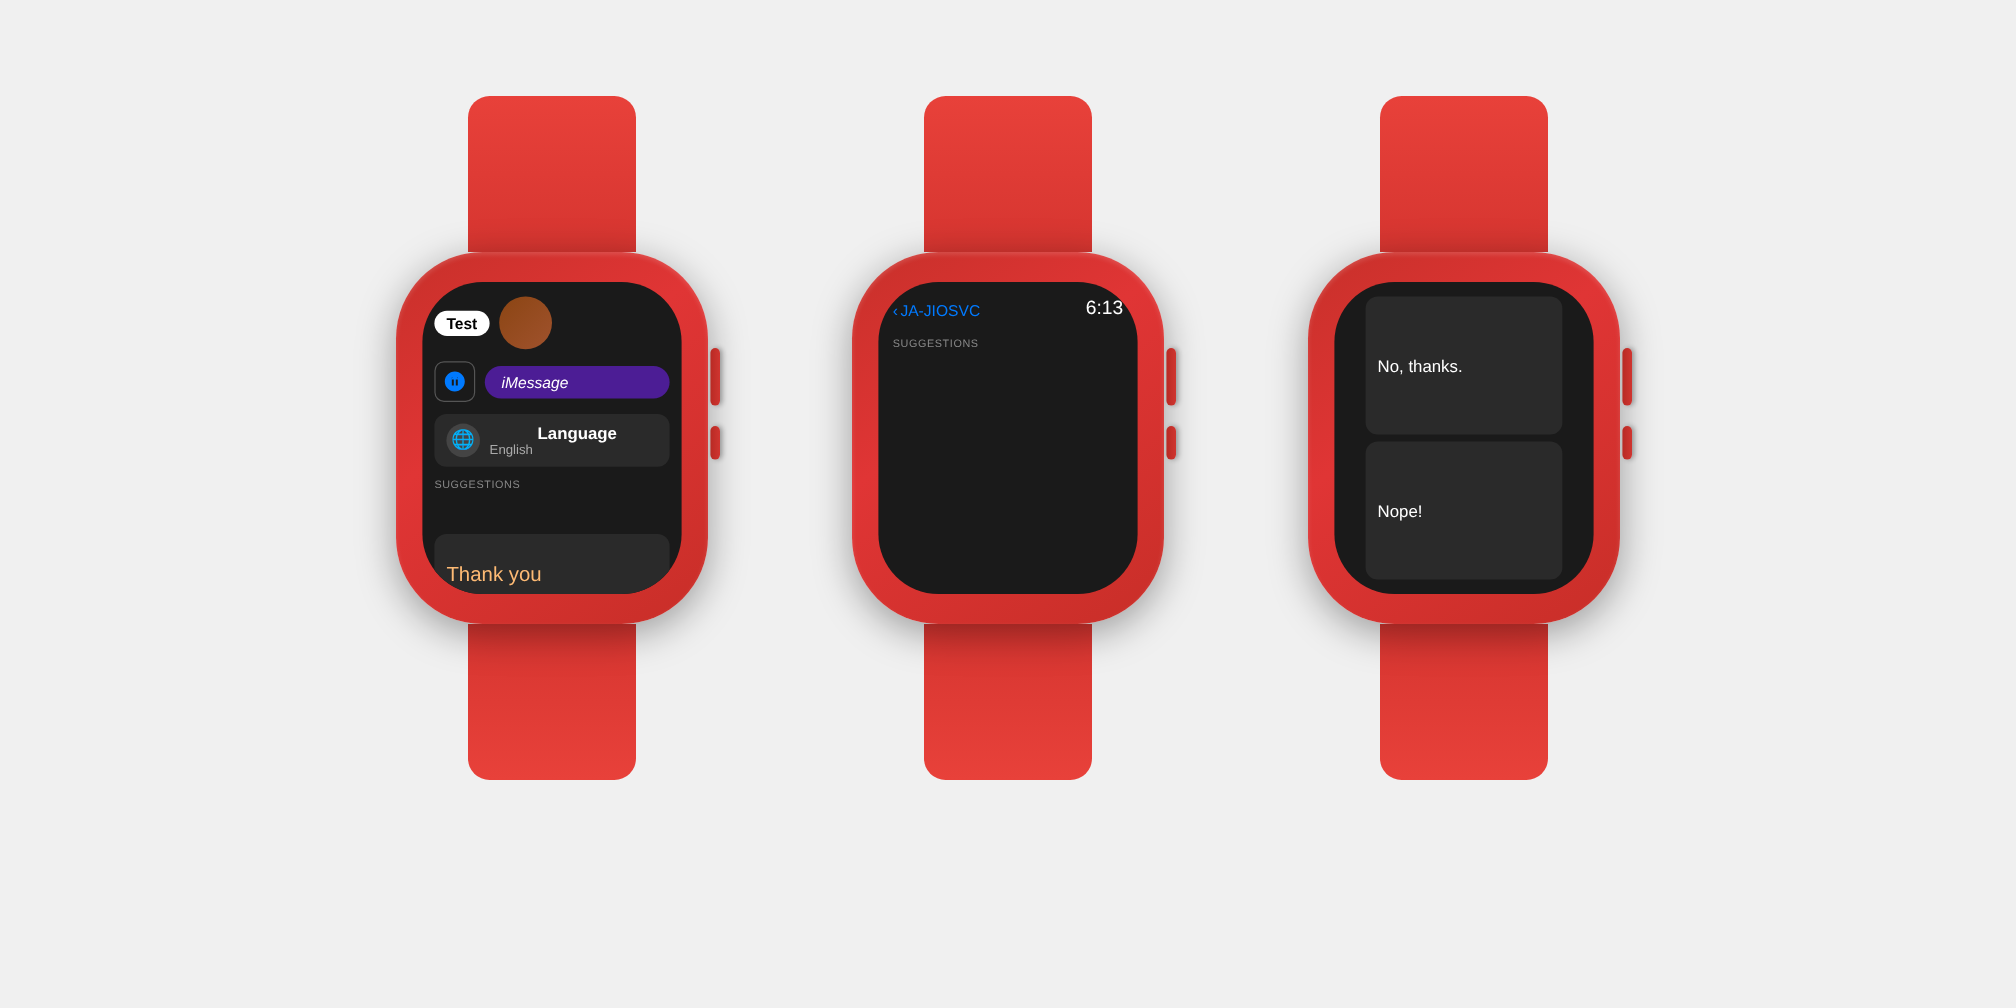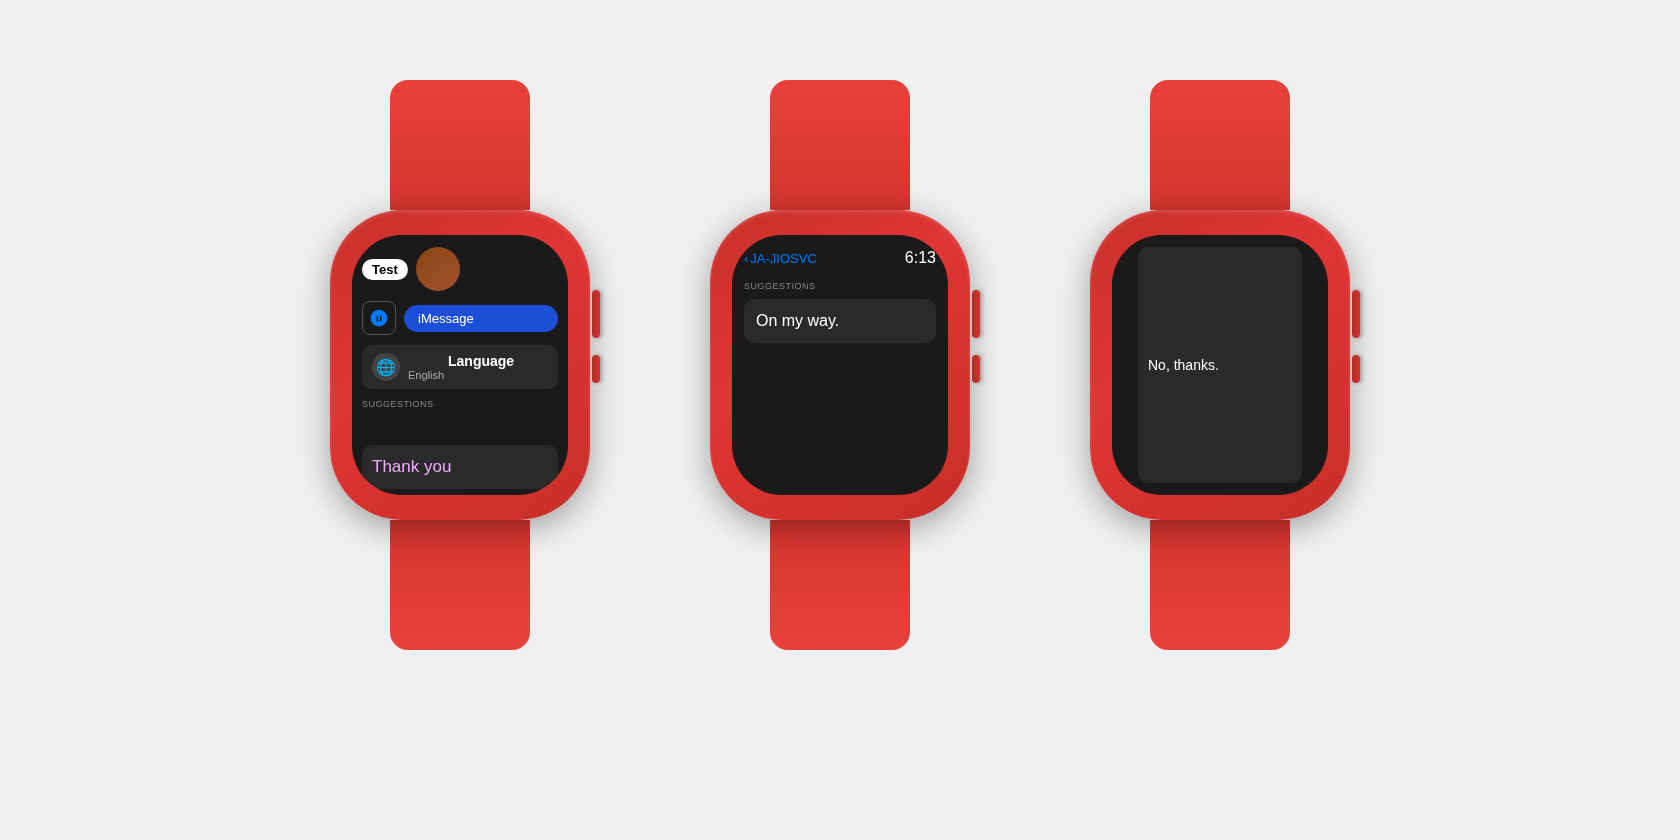--- a/index.html
+++ b/index.html
@@ -146,26 +146,27 @@
       border: 1.5px solid #555;
     }
 
     .app-store-icon svg {
       width: 20px;
       height: 20px;
       fill: #007AFF;
     }
 
     .imessage-pill {
-      background: #1d4ed8;
+      background: #4c1d95;
       border-radius: 16px;
       padding: 6px 14px;
       font-size: 13px;
       color: white;
       flex: 1;
+      font-style: italic;
     }
 
     .language-row {
       display: flex;
       align-items: center;
       gap: 8px;
       background: #2a2a2a;
       border-radius: 10px;
       padding: 8px 10px;
       margin-bottom: 10px;
@@ -199,24 +200,24 @@
       font-size: 9px;
       color: #888;
       letter-spacing: 0.5px;
       text-transform: uppercase;
       margin-bottom: 6px;
     }
 
     .suggestion-item {
       background: #2a2a2a;
       border-radius: 10px;
-      padding: 12px 10px;
+      padding: 24px 10px;
       font-size: 17px;
       font-weight: 500;
-      color: #f0abfc;
+      color: #fdba74;
       margin-top: 36px;
     }
 
     
     .screen2 {
       padding: 14px 12px;
       color: white;
       height: 100%;
     }
 
@@ -346,30 +347,30 @@
     <div class="watch-screen">
       <div class="screen2">
         <div class="screen2-header">
           <div class="back-link">
             <span class="back-chevron">‹</span>
             <span>JA-JIOSVC</span>
           </div>
           <div class="time-display">6:13</div>
         </div>
         <div class="suggestions-header">SUGGESTIONS</div>
-        <div class="suggestion-btn">On my way.</div>
       </div>
     </div>
   </div>
   <div class="band-bottom"></div>
 </div>
 
 <div class="watch">
   <div class="band-top"></div>
   <div class="watch-body">
     <div class="watch-screen">
       <div class="screen3">
         <div class="reply-option">No, thanks.</div>
+        <div class="reply-option">Nope!</div>
       </div>
     </div>
   </div>
   <div class="band-bottom"></div>
 </div>
 
 </body></html>

